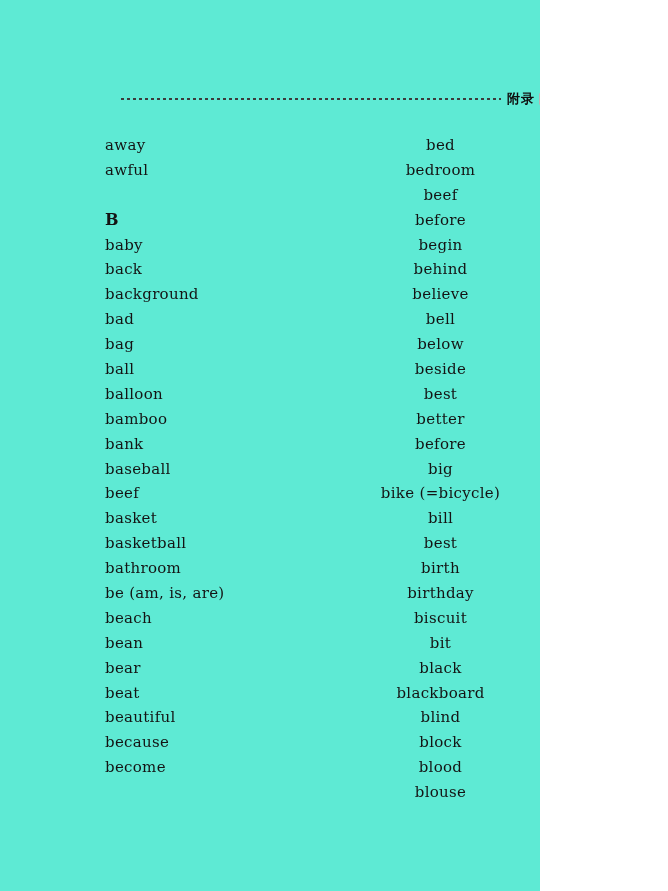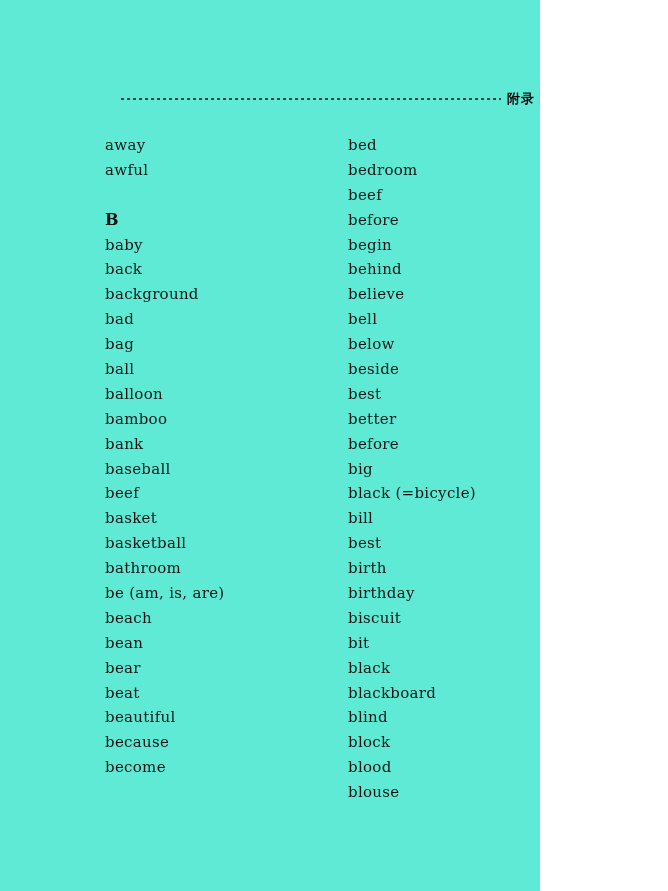--- a/index.html
+++ b/index.html
@@ -43,21 +43,21 @@
     border-top: 6px solid transparent;
     border-bottom: 6px solid transparent;
   }
   .columns {
     position: absolute;
     top: 133px; left: 0;
     width: 668px;
   }
   .col { position: absolute; top: 0; }
   .col.left  { left: 105px; width: 215px; }
-  .col.right { left: 348px; width: 225px; }
+  .col.right { left: 328px; width: 225px; text-align: center; }
   .word-row {
     height: 24.9px;
     line-height: 24.9px;
     font-size: 15px;
     letter-spacing: 0.3px;
     white-space: pre;
     color: #141414;
   }
   .word-row.letter {
     font-weight: bold;
@@ -118,21 +118,21 @@
         <div class="word-row">begin</div>
         <div class="word-row">behind</div>
         <div class="word-row">believe</div>
         <div class="word-row">bell</div>
         <div class="word-row">below</div>
         <div class="word-row">beside</div>
         <div class="word-row">best</div>
         <div class="word-row">better</div>
         <div class="word-row">before</div>
         <div class="word-row">big</div>
-        <div class="word-row">black (=bicycle)</div>
+        <div class="word-row">bike (=bicycle)</div>
         <div class="word-row">bill</div>
         <div class="word-row">best</div>
         <div class="word-row">birth</div>
         <div class="word-row">birthday</div>
         <div class="word-row">biscuit</div>
         <div class="word-row">bit</div>
         <div class="word-row">black</div>
         <div class="word-row">blackboard</div>
         <div class="word-row">blind</div>
         <div class="word-row">block</div>

